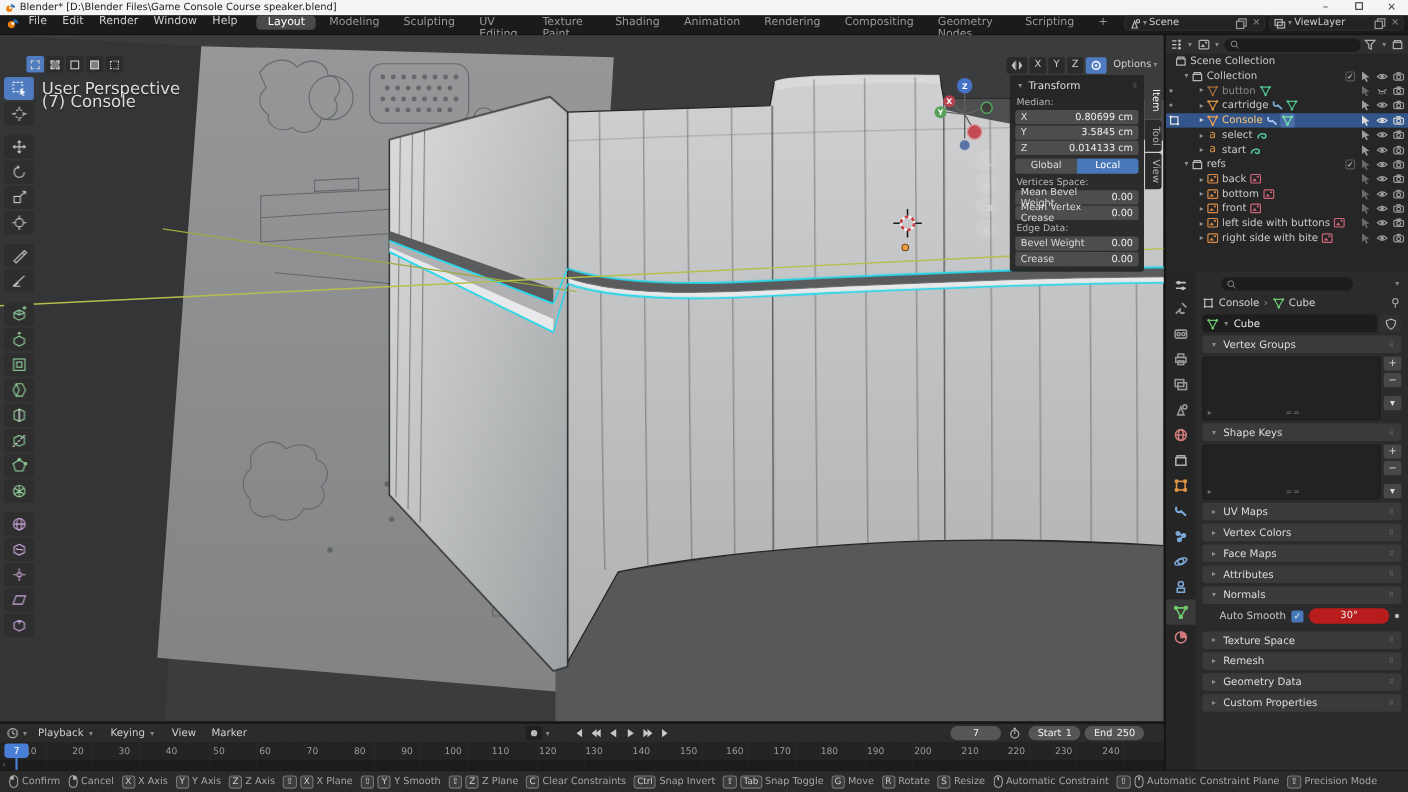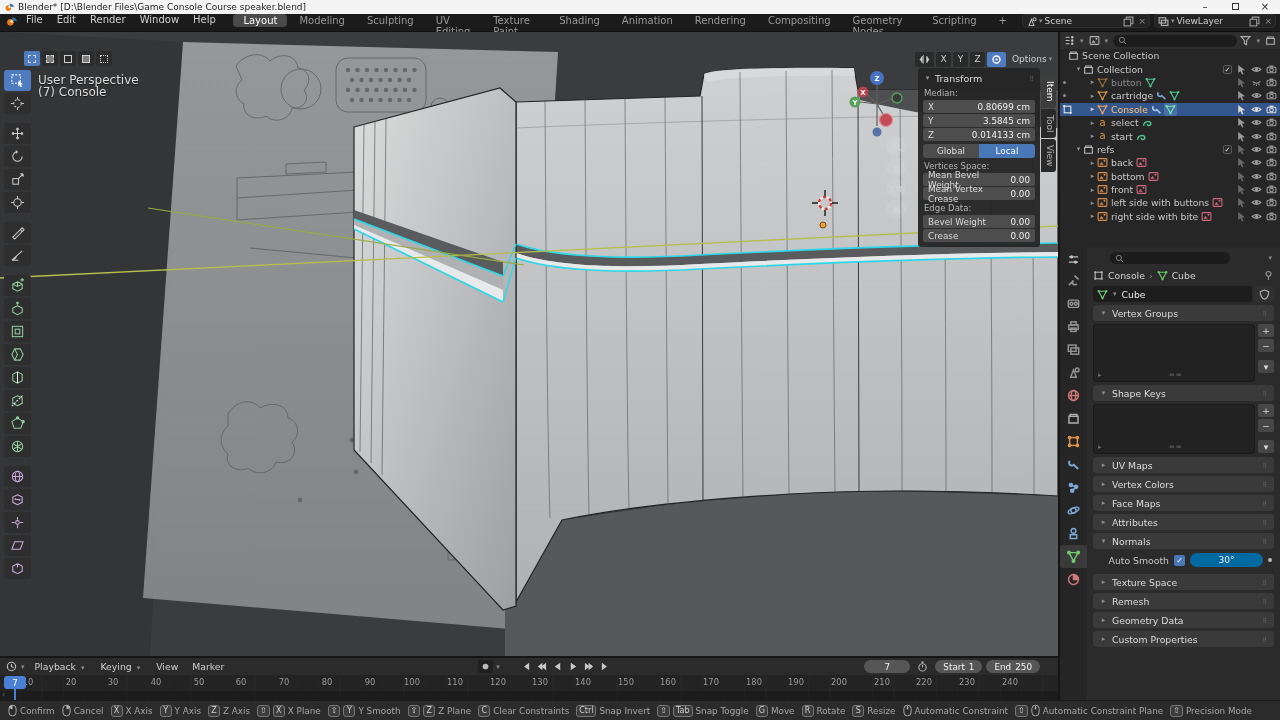--- a/index.html
+++ b/index.html
@@ -22,21 +22,21 @@
   .idchip { display:flex; align-items:center; background:#232323; border:1px solid #2e2e2e;
     border-radius:4px; height:14px; padding:0 3px; margin-left:4px; font-size:9px; color:#cfcfcf; }
   .idchip .x { color:#8a8a8a; margin-left:4px; font-size:9px; }
   .chev { color:#8a8a8a; font-size:7px; margin:0 2px; }
 
   
   #viewport { position:absolute; left:0; top:32px; width:1058px; height:624px; background:#3b3c3d; overflow:hidden; }
   #opbar { position:absolute; left:0; top:0; width:100%; height:18px; background:#181818;
     display:flex; align-items:center; padding-left:10px; color:#c6c6c6; font-size:10px; }
   #scene { position:absolute; left:0; top:0; }
-  #vpoverlay { position:absolute; left:38px; top:42px; color:#dcdcdc; font-size:12px;
+  #vpoverlay { position:absolute; left:38px; top:42px; color:#dcdcdc; font-size:15px;
     text-shadow:0 1px 1px rgba(0,0,0,.6); line-height:12px; }
 
   
   #modebar { position:absolute; left:24px; top:19px; display:flex; gap:2px; }
   .modebtn { width:16px; height:15px; background:#2c2c2c; border-radius:2px; display:flex;
     align-items:center; justify-content:center; }
   .modebtn.active { background:#4f7cc0; }
   .dashbox { width:8px; height:8px; border:1px dashed #cfcfcf; }
   .dashbox.fill { background:#cfcfcf80; }
 
@@ -120,21 +120,21 @@
     font-size:9.3px; color:#dcdcdc; padding:0 6px; gap:4px; margin-top:3px; }
   .listbox { background:#222; border:1px solid #1a1a1a; border-radius:3px; position:relative; }
   .lbrow { position:absolute; bottom:2px; left:4px; right:4px; display:flex; color:#6f6f6f; font-size:7px; }
   .lbrow .mid { margin:0 auto; letter-spacing:1px; }
   .pm { width:16px; height:13px; background:#474747; border-radius:2px; color:#ddd; font-size:9px;
     display:flex; align-items:center; justify-content:center; }
   .asrow { display:flex; align-items:center; gap:5px; height:22px; padding-left:10px; }
   .asrow .albl { width:66px; text-align:right; font-size:9.3px; color:#c6c6c6; }
   .chk { width:11px; height:11px; background:#4878b8; border-radius:2px; color:#fff; font-size:8px;
     line-height:11px; text-align:center; }
-  .slider { flex:1; height:14px; background:#0369a1; border-radius:8px; color:#f0f0f0; font-size:9px;
+  .slider { flex:1; height:14px; background:#b91c1c; border-radius:8px; color:#f0f0f0; font-size:9px;
     display:flex; align-items:center; justify-content:center; }
   .animdot { width:4px; height:4px; border-radius:50%; background:#bbb; margin-right:2px; }
 
   
   #timeline { position:absolute; left:0; top:656px; width:1058px; height:44px; background:#2b2b2b;
     border-top:2px solid #161616; }
   #tlhdr { height:17px; display:flex; align-items:center; padding:0 4px; gap:2px; }
   #tlhdr .menuitem { font-size:9.3px; padding:0 6px; }
   .tbtn { width:15px; height:13px; display:flex; align-items:center; justify-content:center; }
   .tbtn svg { width:11px; height:11px; fill:#c8c8c8; stroke:none; }

